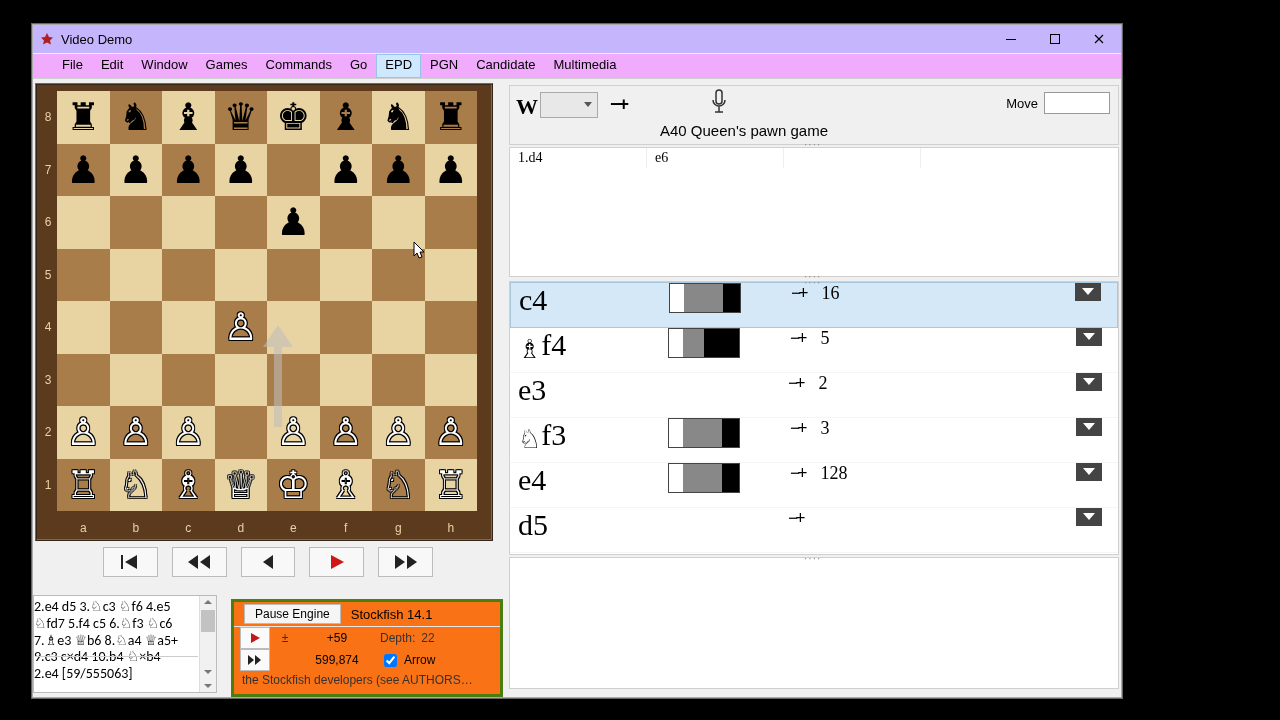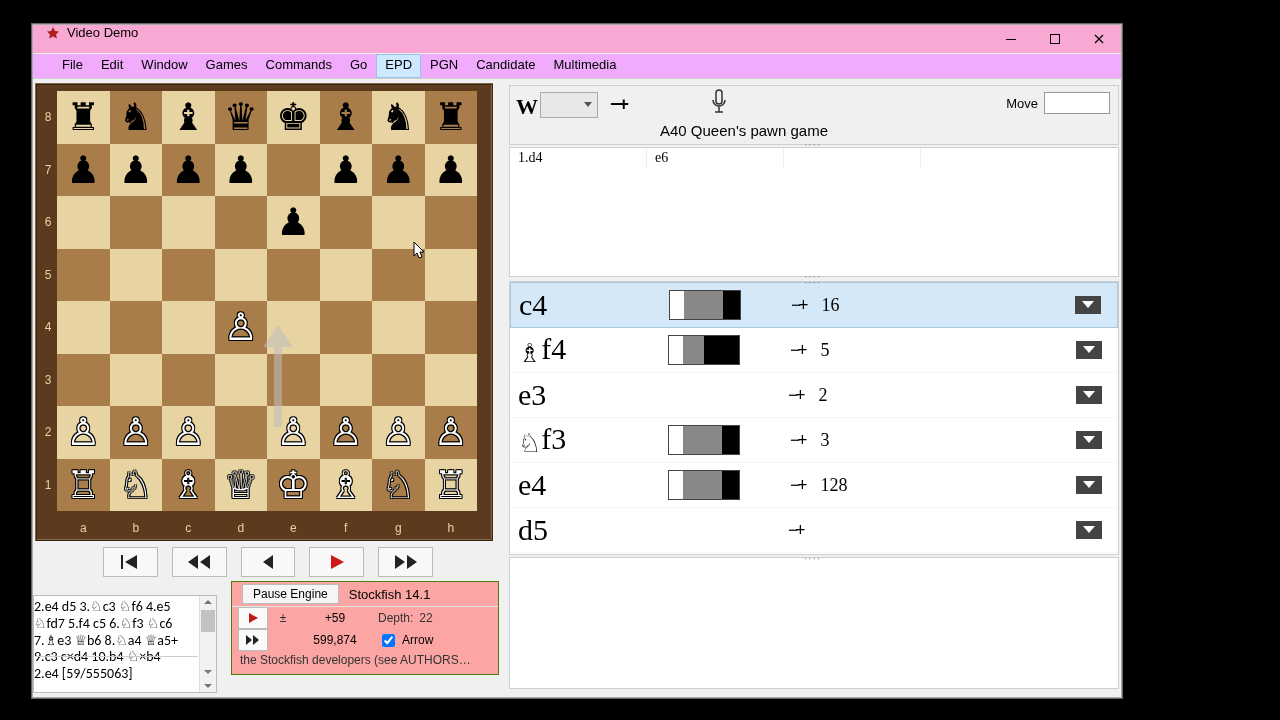--- a/index.html
+++ b/index.html
@@ -2,22 +2,22 @@
 <html><head>
 <meta charset="utf-8">
 <style>
   html, body { margin:0; padding:0; height:100%; }
   body { background:#000; font-family:"Segoe UI",Arial,sans-serif; font-size:13px; }
   .app {
     position:absolute; left:32px; top:24px; width:1088px; height:672px;
     background:#f0f0f0; border:1px solid #aaa; box-shadow:0 0 0 1px #666;
   }
   .titlebar {
-    height:28px; background:#f9a8d4; display:flex; align-items:flex-start;
-    padding-left:12px; border-bottom:1px solid #eee;
+    height:28px; background:#c4b5fd; display:flex; align-items:center;
+    padding-left:6px; border-bottom:1px solid #eee;
   }
   .titlebar .icon-slot { width:16px; height:16px; margin-right:6px; display:inline-flex; align-items:center; justify-content:center;}
   .titlebar .title { flex:1; font-size:13px; }
   .winbtns { display:flex; }
   .winbtn { width:44px; height:28px; display:flex; align-items:center; justify-content:center; color:#333; }
   .menubar {
     height:24px; background:#f0abfc; display:flex; align-items:stretch;
     padding-left:20px; border-bottom:1px solid #d0d0d0; font-size:13px;
   }
   .menuitem { padding:3px 9px; cursor:default; }
@@ -63,22 +63,22 @@
   .pvpane {
     position:absolute; left:0; top:516px; width:182px; height:96px;
     background:#fff; border:1px solid #bbb; font-family:Calibri,serif; font-size:14px; overflow:hidden;
   }
   .pvpane .scroll { position:absolute; right:0; top:0; width:16px; height:100%; background:#f1f1f1; border-left:1px solid #ddd;}
   .pvpane .thumb { position:absolute; right:1px; top:14px; width:14px; height:22px; background:#c2c2c2;}
   .pvpane .content { padding:3px 18px 3px 0; line-height:1.2;}
   .pvdivider{position:absolute;left:2px;right:18px;top:60px;border-top:1px solid #ccc;}
 
   .engpane {
-    position:absolute; left:198px; top:502px; width:266px; height:92px;
-    background:#fca5a5; border:1px solid #4d7c0f;
+    position:absolute; left:198px; top:520px; width:266px; height:92px;
+    background:#f97316; border:3px solid #4d7c0f;
   }
   .engtop { height:24px; display:flex; align-items:center; gap:10px; padding-left:10px; border-bottom:1px solid #e5e5e5;}
   .pausebtn { border:1px solid #bbb; background:#f5f5f5; padding:2px 10px; font-size:12px;}
   .engrow { display:flex; align-items:center; height:22px; padding-left:6px; gap:6px;}
   .smallbtn { width:28px; height:20px; border:1px solid #bbb; display:flex; align-items:center; justify-content:center; background:#fafafa;}
   .englabel{font-size:12px; color:#333;}
   .engnum{font-size:12px; width:74px; text-align:center;}
   .arrowchk{display:flex;align-items:center;gap:4px;font-size:12px;}
   .engcredit{padding:2px 8px;font-size:12px;color:#333;white-space:nowrap;overflow:hidden;text-overflow:ellipsis;}
 
@@ -100,21 +100,21 @@
     position:absolute; left:476px; top:68px; right:2px; height:128px;
     background:#fff; border:1px solid #d0d0d0; 
   }
   .movegrid{display:flex;font-family:Georgia,serif;font-size:14px;}
   .movecell{width:120px;padding:2px 8px;border-right:1px solid #eee;}
 
   .candpane{
     position:absolute; left:476px; top:202px; right:2px; height:272px;
     background:#fff; border:1px solid #d0d0d0; overflow:hidden;
   }
-  .candrow{height:44px;display:flex;align-items:center;border-bottom:1px solid #f5f5f5;}
+  .candrow{height:44px;display:flex;align-items:flex-start;border-bottom:1px solid #f5f5f5;}
   .candrow.sel{background:#d4e8f7;border:1px solid #a8c8e0;}
   .candmove{width:150px;padding-left:8px;font-family:Georgia,serif;font-size:30px;}
   .evalbar{width:70px;height:28px;border:1px solid #444;display:flex;margin-right:50px;}
   .evalbar .w{background:#fff;}
   .evalbar .g{background:#888;}
   .evalbar .b{background:#000;}
   .evalnum{width:70px;font-family:Georgia,serif;font-size:18px;display:flex;align-items:center;gap:6px;}
   .evalicon{font-size:18px;letter-spacing:-3px;font-weight:600;margin-right:10px;}
   .dropbtn{width:26px;height:18px;background:#444;margin-left:auto;margin-right:16px;}
   .dropbtn::before{content:"";display:block;margin:5px auto 0;border-left:6px solid transparent;border-right:6px solid transparent;border-top:7px solid #fff;width:0;}

